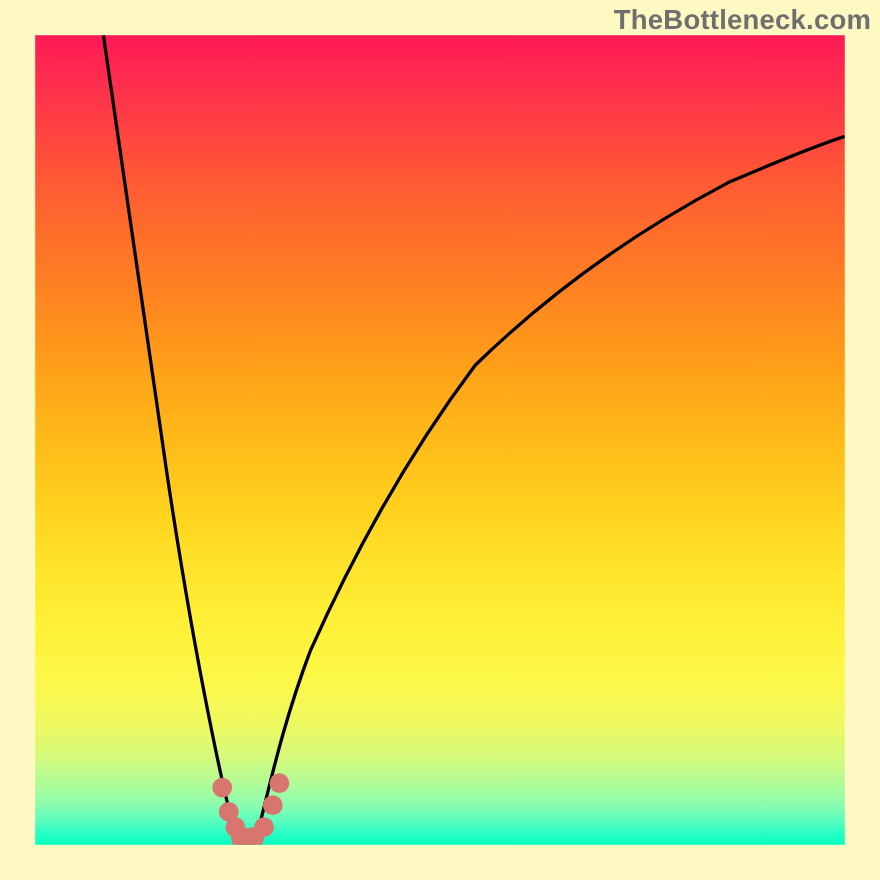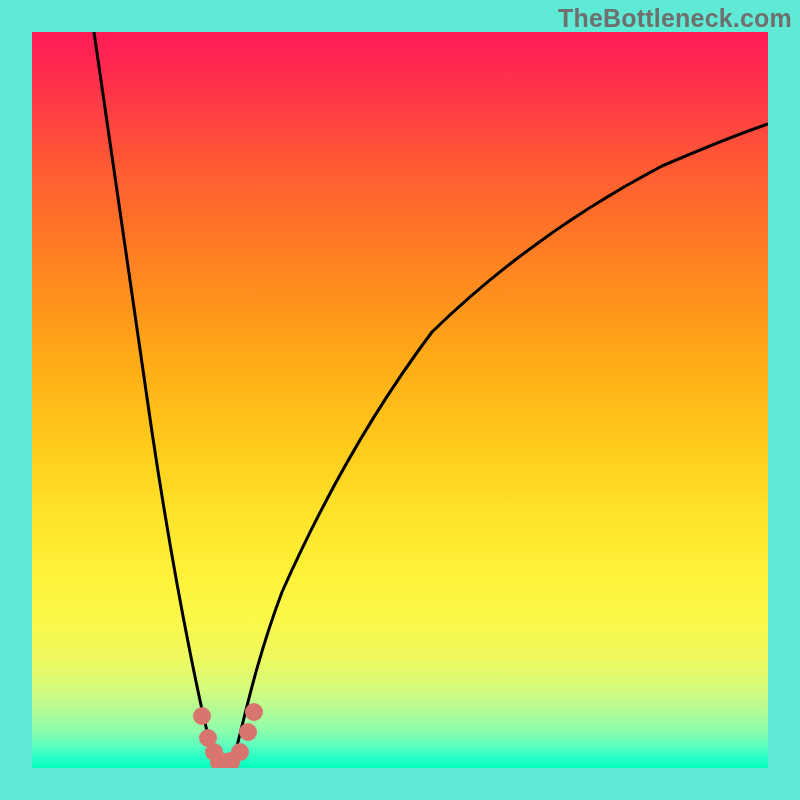--- a/index.html
+++ b/index.html
@@ -9,21 +9,21 @@
     height: 800px;
     background: #000;
     overflow: hidden;
   }
   .frame {
     position: absolute;
     left: 0;
     top: 0;
     width: 800px;
     height: 800px;
-    background: #5eead4;
+    background: #fef9c3;
   }
   .plot-area {
     position: absolute;
     left: 32px;
     top: 32px;
     width: 736px;
     height: 736px;
     background: linear-gradient(to bottom,
       #ff1a54 0%,
       #ff2e4d 6%,

